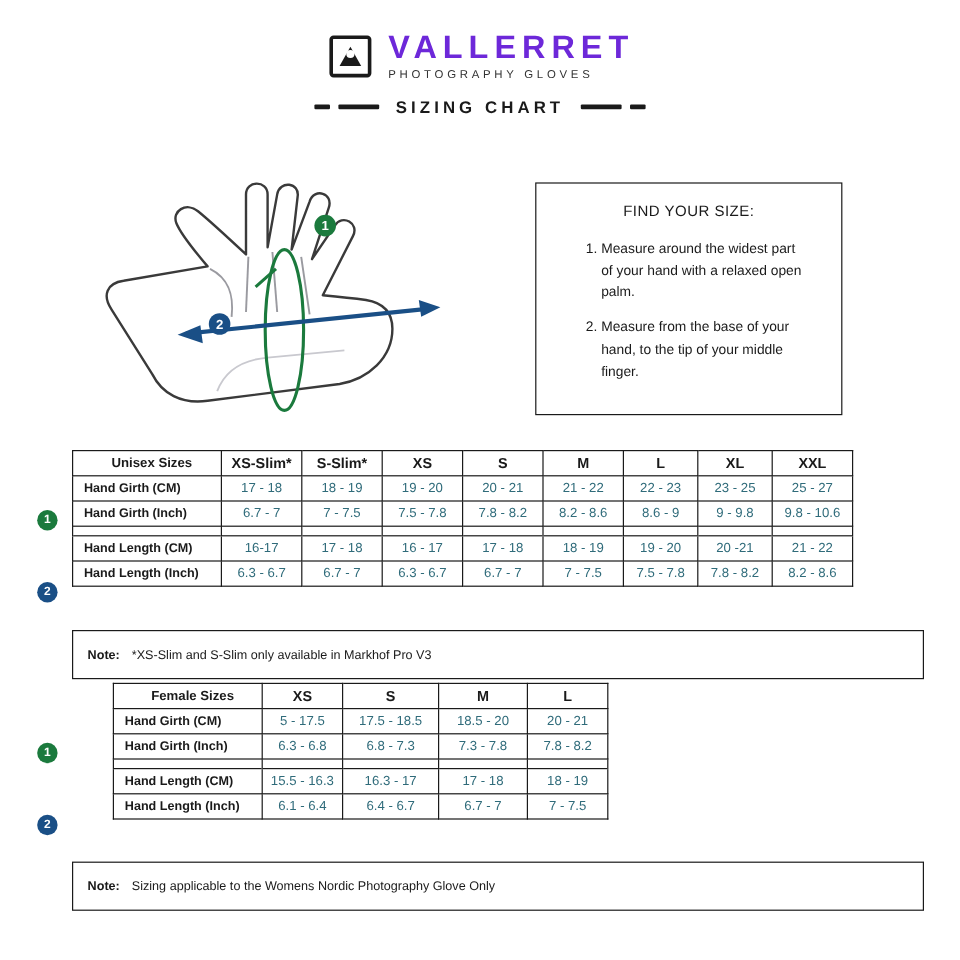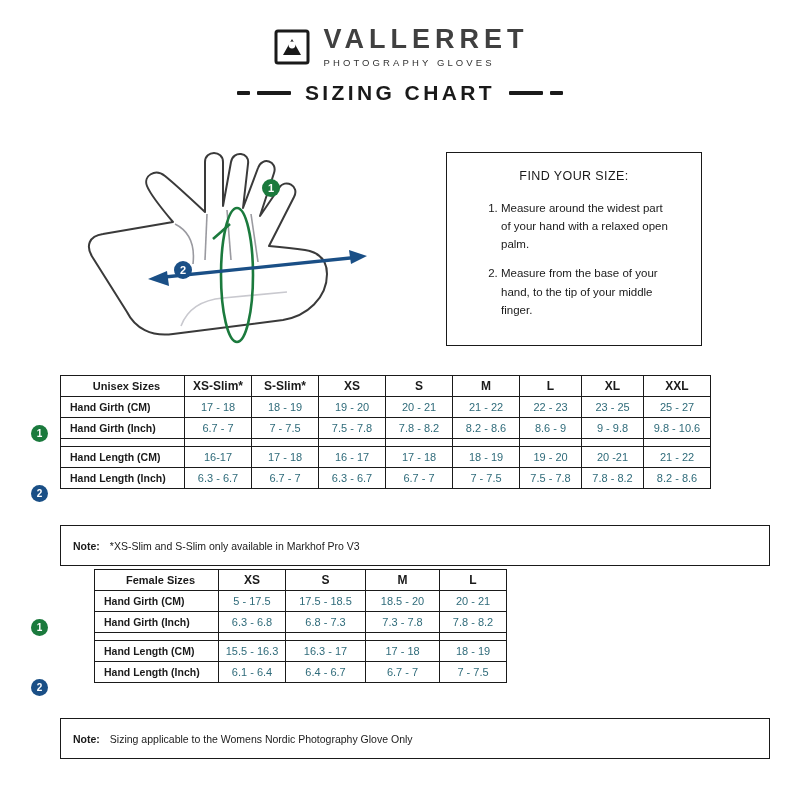--- a/index.html
+++ b/index.html
@@ -26,42 +26,42 @@
     align-items: center;
     justify-content: center;
     gap: 12px;
   }
   .brand-logo { width: 40px; height: 40px; }
   .brand-text { text-align: left; }
   .brand-name {
     font-size: 27px;
     font-weight: bold;
     letter-spacing: 5px;
-    color: #404040;
+    color: #6d28d9;
     line-height: 1;
   }
   .brand-sub {
     font-size: 9.5px;
     letter-spacing: 3.1px;
     color: #333;
     margin-top: 4px;
   }
   .sizing-row {
     margin-top: 13px;
     display: flex;
     align-items: center;
     justify-content: center;
     gap: 14px;
   }
   .dash-left, .dash-right { display: flex; align-items: center; gap: 7px; }
   .dash { height: 4px; background: #1a1a1a; border-radius: 1px; }
   .dash.long { width: 34px; }
   .dash.short { width: 13px; }
   .sizing-title {
-    font-size: 21px;
+    font-size: 14px;
     font-weight: bold;
     letter-spacing: 3.4px;
     color: #1a1a1a;
   }
 
   
   .hand-area {
     position: absolute;
     left: 55px; top: 140px;
     width: 370px; height: 210px;

